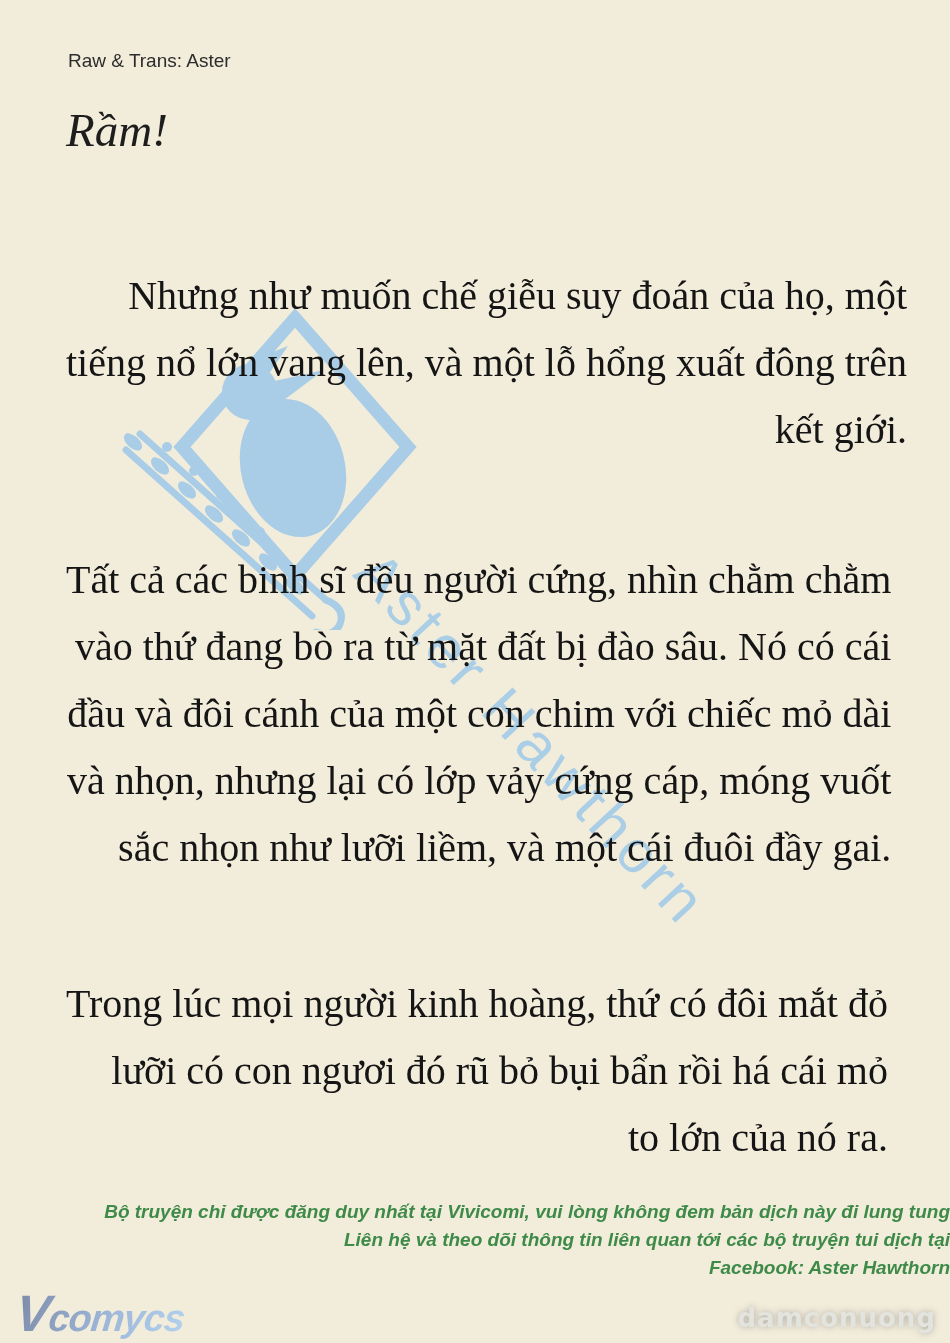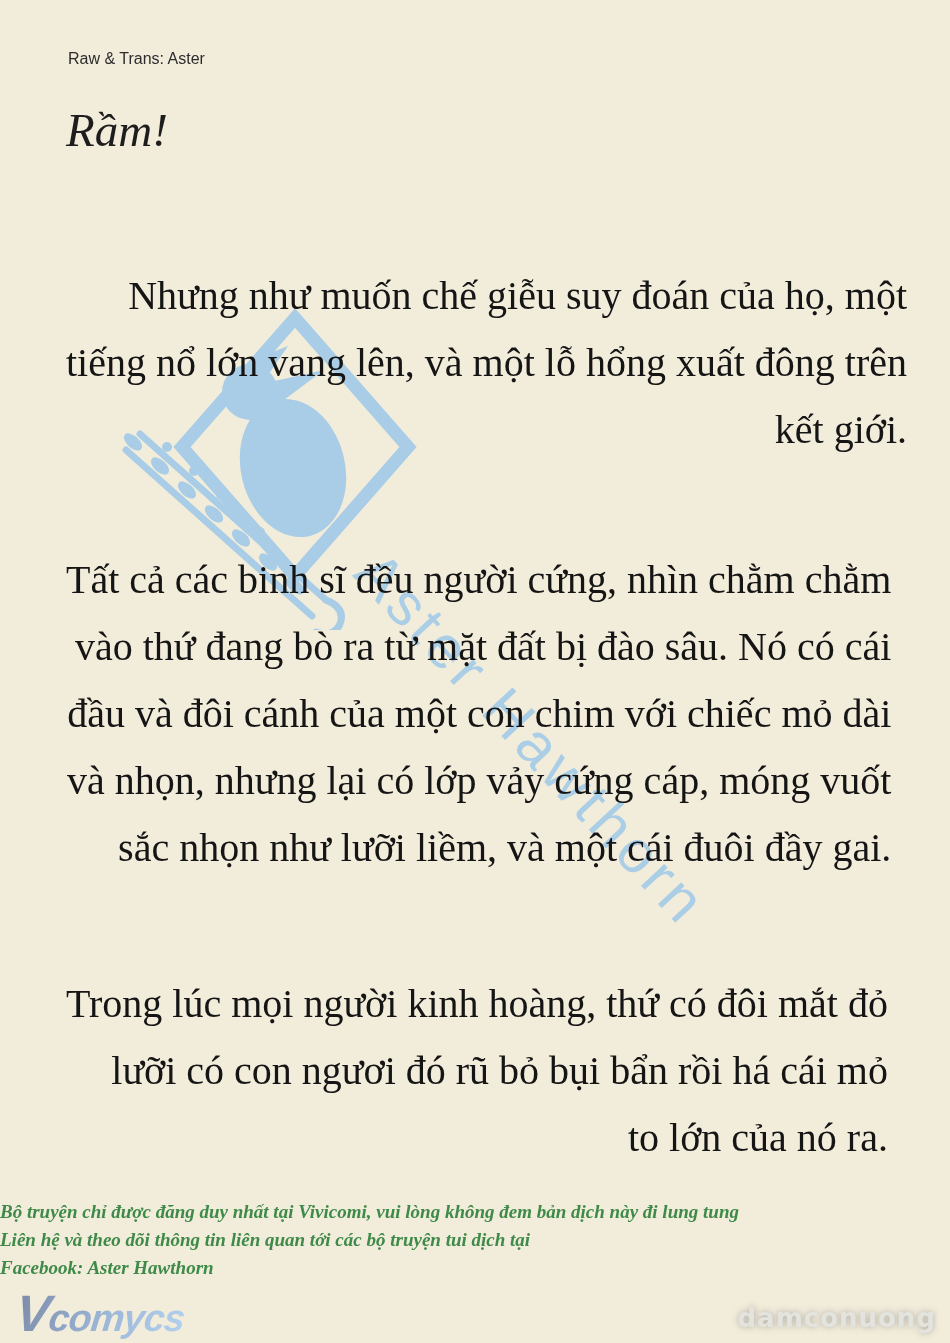--- a/index.html
+++ b/index.html
@@ -18,37 +18,37 @@
   .seal{position:absolute;left:60px;top:300px;width:420px;height:330px;z-index:1;opacity:.95;}
   .diag{
     position:absolute;left:392px;top:538px;z-index:1;
     font-family:"Liberation Sans",sans-serif;font-size:60px;letter-spacing:5px;
     color:rgba(166,204,232,.95);white-space:nowrap;
     transform:rotate(47deg);transform-origin:0 0;
   }
   
   .credit{
     position:absolute;left:68px;top:50px;z-index:2;
-    font-family:"Liberation Sans",sans-serif;font-size:16px;color:#2c2c2c;
+    font-family:"Liberation Sans",sans-serif;font-size:19px;color:#2c2c2c;
   }
   .title{
     position:absolute;left:66px;top:100px;z-index:2;
     font-family:"Liberation Serif",serif;font-style:italic;
     font-size:47px;line-height:60px;color:#1d1d1d;
   }
   
   .para{position:absolute;left:66px;z-index:2;color:var(--ink);text-align:right;}
   .pline{font-size:40px;line-height:67px;white-space:nowrap;}
   .p1{top:262px;}
   .p2{top:546px;}
   .p3{top:970px;}
   
   .footer{
-    position:absolute;left:0;right:0;top:1198px;z-index:2;text-align:left;
-    font-family:Liberation Serif, serif;font-weight:bold;font-style:italic;
+    position:absolute;left:0;right:0;top:1198px;z-index:2;text-align:right;
+    font-family:Liberation Sans, sans-serif;font-weight:bold;font-style:italic;
     font-size:19px;line-height:28px;color:var(--green);
   }
   
   .vcomycs{
     position:absolute;left:16px;top:1284px;z-index:2;
     font-family:"Liberation Sans",sans-serif;font-weight:bold;font-style:italic;
     font-size:38px;letter-spacing:-1px;transform:skewX(-6deg);
     background:linear-gradient(105deg,#7d8aa8 0%,#9db7d9 55%,#b3d2ee 100%);
     -webkit-background-clip:text;background-clip:text;color:transparent;
   }

